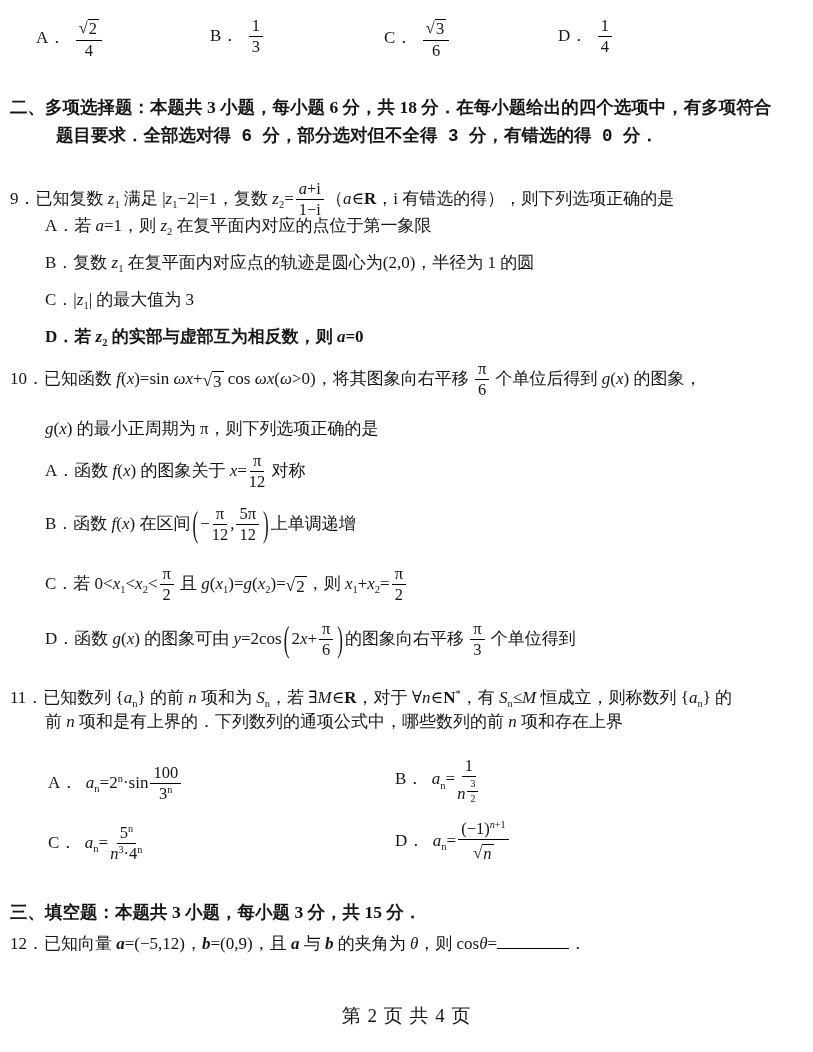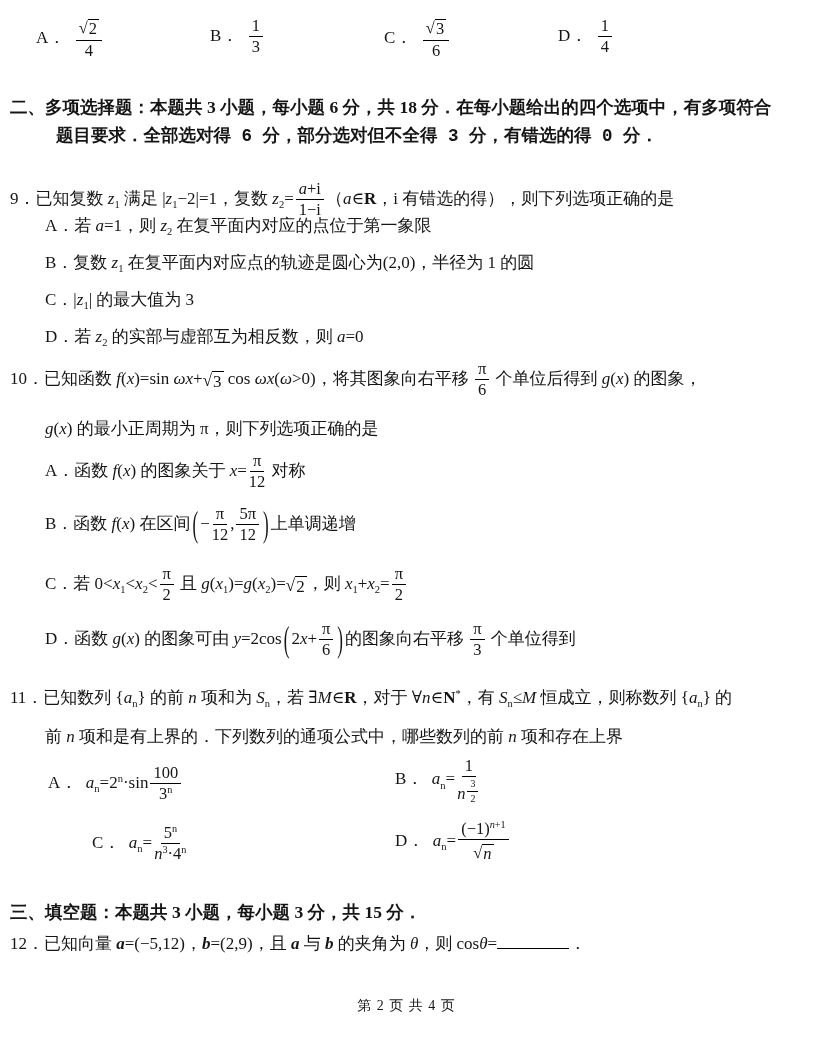--- a/index.html
+++ b/index.html
@@ -26,53 +26,53 @@
   .frac .fn{display:block;padding:0 3px 1px 3px;border-bottom:1.2px solid #000;}
   .frac .fd{display:block;padding-top:1px;}
   .sqrt{display:inline-flex;align-items:flex-start;vertical-align:-0.14em;line-height:1.12;}
   .sqrt .rsym{line-height:1.12;}
   .sqrt .rbody{border-top:1.2px solid #000;padding:0 2px 0 1px;line-height:1.12;}
   .bigp{
     display:inline-block;transform:scaleY(2.05);vertical-align:middle;
     line-height:1;margin:0 2px;font-weight:400;
   }
   .blank{display:inline-block;border-bottom:1.3px solid #000;height:1.05em;width:70px;vertical-align:baseline;}
-  .footer{position:absolute;left:0;width:100%;text-align:center;font-size:14px;letter-spacing:1px;}
+  .footer{position:absolute;left:0;width:100%;text-align:center;font-size:19px;letter-spacing:1px;margin-top:6px;}
 </style>
 </head>
 <body>
 
 <div class="page">
 
   <div class="line" style="left:36px;top:17px;"><span>A．  </span><span class="frac"><span class="fn"><span class="sqrt"><span class="rsym">√</span><span class="rbody"><span>2</span></span></span></span><span class="fd"><span>4</span></span></span></div>
   <div class="line" style="left:210px;top:17px;"><span>B．  </span><span class="frac"><span class="fn"><span>1</span></span><span class="fd"><span>3</span></span></span></div>
   <div class="line" style="left:384px;top:17px;"><span>C．  </span><span class="frac"><span class="fn"><span class="sqrt"><span class="rsym">√</span><span class="rbody"><span>3</span></span></span></span><span class="fd"><span>6</span></span></span></div>
   <div class="line" style="left:558px;top:17px;"><span>D．  </span><span class="frac"><span class="fn"><span>1</span></span><span class="fd"><span>4</span></span></span></div>
 
   <div class="line bold" style="left:10px;top:95px;">二、多项选择题：本题共 3 小题，每小题 6 分，共 18 分．在每小题给出的四个选项中，有多项符合</div>
   <div class="line bold" style="left:56px;top:124px;font-family:Liberation Mono, monospace;">题目要求．全部选对得 6 分，部分选对但不全得 3 分，有错选的得 0 分．</div>
 
   <div class="line" style="left:10px;top:156px;margin-top:24px;"><span>9．已知复数 </span><i>z</i><sub>1</sub><span> 满足 |</span><i>z</i><sub>1</sub><span>−2|=1，复数 </span><i>z</i><sub>2</sub><span>=</span><span class="frac"><span class="fn"><i>a</i><span>+i</span></span><span class="fd"><span>1−i</span></span></span><span>（</span><i>a</i><span>∈</span><b>R</b><span>，i 有错选的得），则下列选项正确的是</span></div>
   <div class="line" style="left:45px;top:214px;"><span>A．若 </span><i>a</i><span>=1，则 </span><i>z</i><sub>2</sub><span> 在复平面内对应的点位于第一象限</span></div>
   <div class="line" style="left:45px;top:251px;"><span>B．复数 </span><i>z</i><sub>1</sub><span> 在复平面内对应点的轨迹是圆心为(2,0)，半径为 1 的圆</span></div>
   <div class="line" style="left:45px;top:288px;"><span>C．|</span><i>z</i><sub>1</sub><span>| 的最大值为 3</span></div>
-  <div class="line" style="left:45px;top:325px;"><span>D．若 </span><i>z</i><sub>2</sub><span> 的实部与虚部互为相反数，则 </span><i>a</i><span>=0</span></div>
+  <div class="line" style="left:45px;top:325px;font-weight:bold;"><span>D．若 </span><i>z</i><sub>2</sub><span> 的实部与虚部互为相反数，则 </span><i>a</i><span>=0</span></div>
 
   <div class="line" style="left:10px;top:360px;"><span>10．已知函数 </span><i>f</i><span>(</span><i>x</i><span>)=sin </span><i>ωx</i><span>+</span><span class="sqrt"><span class="rsym">√</span><span class="rbody"><span>3</span></span></span><span> cos </span><i>ωx</i><span>(</span><i>ω</i><span>&gt;0)，将其图象向右平移 </span><span class="frac"><span class="fn"><span>π</span></span><span class="fd"><span>6</span></span></span><span> 个单位后得到 </span><i>g</i><span>(</span><i>x</i><span>) 的图象，</span></div>
   <div class="line" style="left:45px;top:417px;"><i>g</i><span>(</span><i>x</i><span>) 的最小正周期为 π，则下列选项正确的是</span></div>
   <div class="line" style="left:45px;top:452px;"><span>A．函数 </span><i>f</i><span>(</span><i>x</i><span>) 的图象关于 </span><i>x</i><span>=</span><span class="frac"><span class="fn"><span>π</span></span><span class="fd"><span>12</span></span></span><span> 对称</span></div>
   <div class="line" style="left:45px;top:505px;"><span>B．函数 </span><i>f</i><span>(</span><i>x</i><span>) 在区间</span><span class="bigp">(</span><span>−</span><span class="frac"><span class="fn"><span>π</span></span><span class="fd"><span>12</span></span></span><span>,</span><span class="frac"><span class="fn"><span>5π</span></span><span class="fd"><span>12</span></span></span><span class="bigp">)</span><span>上单调递增</span></div>
   <div class="line" style="left:45px;top:565px;"><span>C．若 0&lt;</span><i>x</i><sub>1</sub><span>&lt;</span><i>x</i><sub>2</sub><span>&lt;</span><span class="frac"><span class="fn"><span>π</span></span><span class="fd"><span>2</span></span></span><span> 且 </span><i>g</i><span>(</span><i>x</i><sub>1</sub><span>)=</span><i>g</i><span>(</span><i>x</i><sub>2</sub><span>)=</span><span class="sqrt"><span class="rsym">√</span><span class="rbody"><span>2</span></span></span><span>，则 </span><i>x</i><sub>1</sub><span>+</span><i>x</i><sub>2</sub><span>=</span><span class="frac"><span class="fn"><span>π</span></span><span class="fd"><span>2</span></span></span></div>
   <div class="line" style="left:45px;top:620px;"><span>D．函数 </span><i>g</i><span>(</span><i>x</i><span>) 的图象可由 </span><i>y</i><span>=2cos</span><span class="bigp">(</span><span>2</span><i>x</i><span>+</span><span class="frac"><span class="fn"><span>π</span></span><span class="fd"><span>6</span></span></span><span class="bigp">)</span><span>的图象向右平移 </span><span class="frac"><span class="fn"><span>π</span></span><span class="fd"><span>3</span></span></span><span> 个单位得到</span></div>
 
   <div class="line" style="left:10px;top:686px;"><span>11．已知数列 {</span><i>a</i><sub>n</sub><span>} 的前 </span><i>n</i><span> 项和为 </span><i>S</i><sub>n</sub><span>，若 ∃</span><i>M</i><span>∈</span><b>R</b><span>，对于 ∀</span><i>n</i><span>∈</span><b>N</b><sup>*</sup><span>，有 </span><i>S</i><sub>n</sub><span>≤</span><i>M</i><span> 恒成立，则称数列 {</span><i>a</i><sub>n</sub><span>} 的</span></div>
-  <div class="line" style="left:45px;top:725px;"><span>前 </span><i>n</i><span> 项和是有上界的．下列数列的通项公式中，哪些数列的前 </span><i>n</i><span> 项和存在上界</span></div>
+  <div class="line" style="left:45px;top:710px;"><span>前 </span><i>n</i><span> 项和是有上界的．下列数列的通项公式中，哪些数列的前 </span><i>n</i><span> 项和存在上界</span></div>
   <div class="line" style="left:48px;top:764px;"><span>A．  </span><i>a</i><sub>n</sub><span>=2</span><sup>n</sup><span>·sin</span><span class="frac"><span class="fn"><span>100</span></span><span class="fd"><span>3</span><sup>n</sup></span></span></div>
   <div class="line" style="left:395px;top:757px;"><span>B．  </span><i>a</i><sub>n</sub><span>=</span><span class="frac"><span class="fn"><span>1</span></span><span class="fd"><i>n</i><sup><span class="frac"><span class="fn"><span>3</span></span><span class="fd"><span>2</span></span></span></sup></span></span></div>
-  <div class="line" style="left:48px;top:824px;margin-left:44px;"><span>C．  </span><i>a</i><sub>n</sub><span>=</span><span class="frac"><span class="fn"><span>5</span><sup>n</sup></span><span class="fd"><i>n</i><sup>3</sup><span>·4</span><sup>n</sup></span></span></div>
+  <div class="line" style="left:48px;top:824px;"><span>C．  </span><i>a</i><sub>n</sub><span>=</span><span class="frac"><span class="fn"><span>5</span><sup>n</sup></span><span class="fd"><i>n</i><sup>3</sup><span>·4</span><sup>n</sup></span></span></div>
   <div class="line" style="left:395px;top:820px;"><span>D．  </span><i>a</i><sub>n</sub><span>=</span><span class="frac"><span class="fn"><span>(−1)</span><sup><i>n</i><span>+1</span></sup></span><span class="fd"><span class="sqrt"><span class="rsym">√</span><span class="rbody"><i>n</i></span></span></span></span></div>
 
   <div class="line bold" style="left:10px;top:900px;">三、填空题：本题共 3 小题，每小题 3 分，共 15 分．</div>
-  <div class="line" style="left:10px;top:930px;"><span>12．已知向量 </span><b><i>a</i></b><span>=(−5,12)，</span><b><i>b</i></b><span>=(2,9)，且 </span><b><i>a</i></b><span> 与 </span><b><i>b</i></b><span> 的夹角为 </span><i>θ</i><span>，则 cos</span><i>θ</i><span>=</span><span class="blank" style="width: 72px;"></span><span>．</span></div>
+  <div class="line" style="left:10px;top:930px;"><span>12．已知向量 </span><b><i>a</i></b><span>=(−5,12)，</span><b><i>b</i></b><span>=(0,9)，且 </span><b><i>a</i></b><span> 与 </span><b><i>b</i></b><span> 的夹角为 </span><i>θ</i><span>，则 cos</span><i>θ</i><span>=</span><span class="blank" style="width: 72px;"></span><span>．</span></div>
 
   <div class="footer" style="top:997px;">第 2 页  共 4 页</div>
 
 </div>
 
 </body></html>

